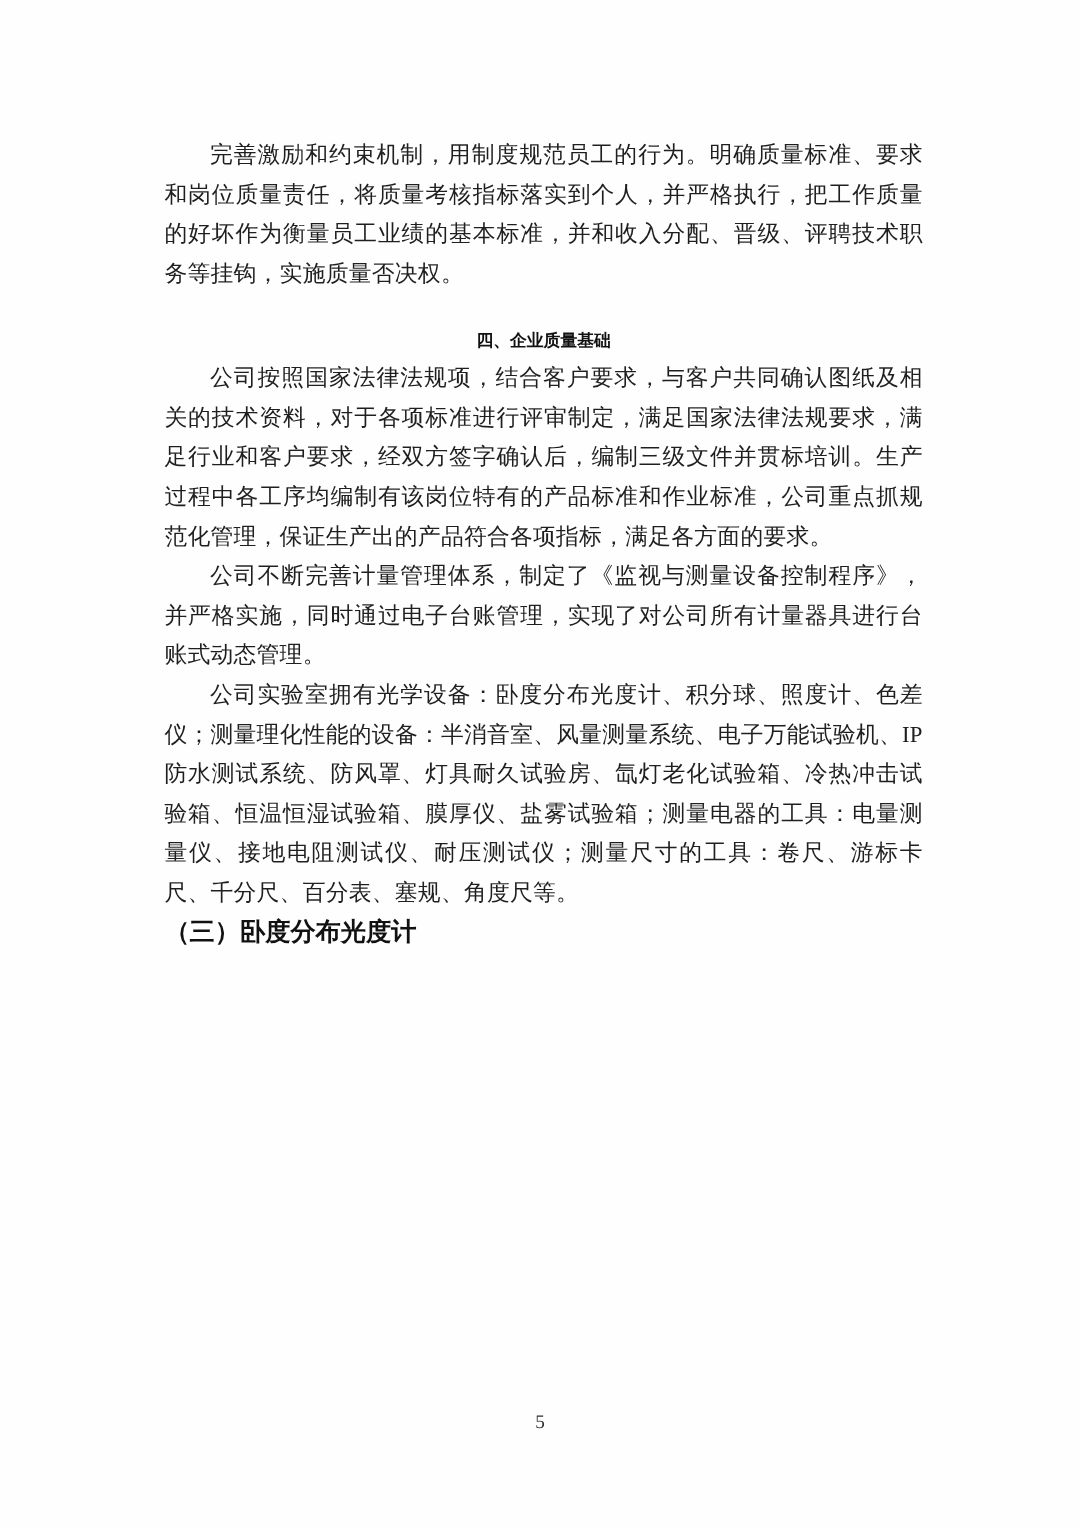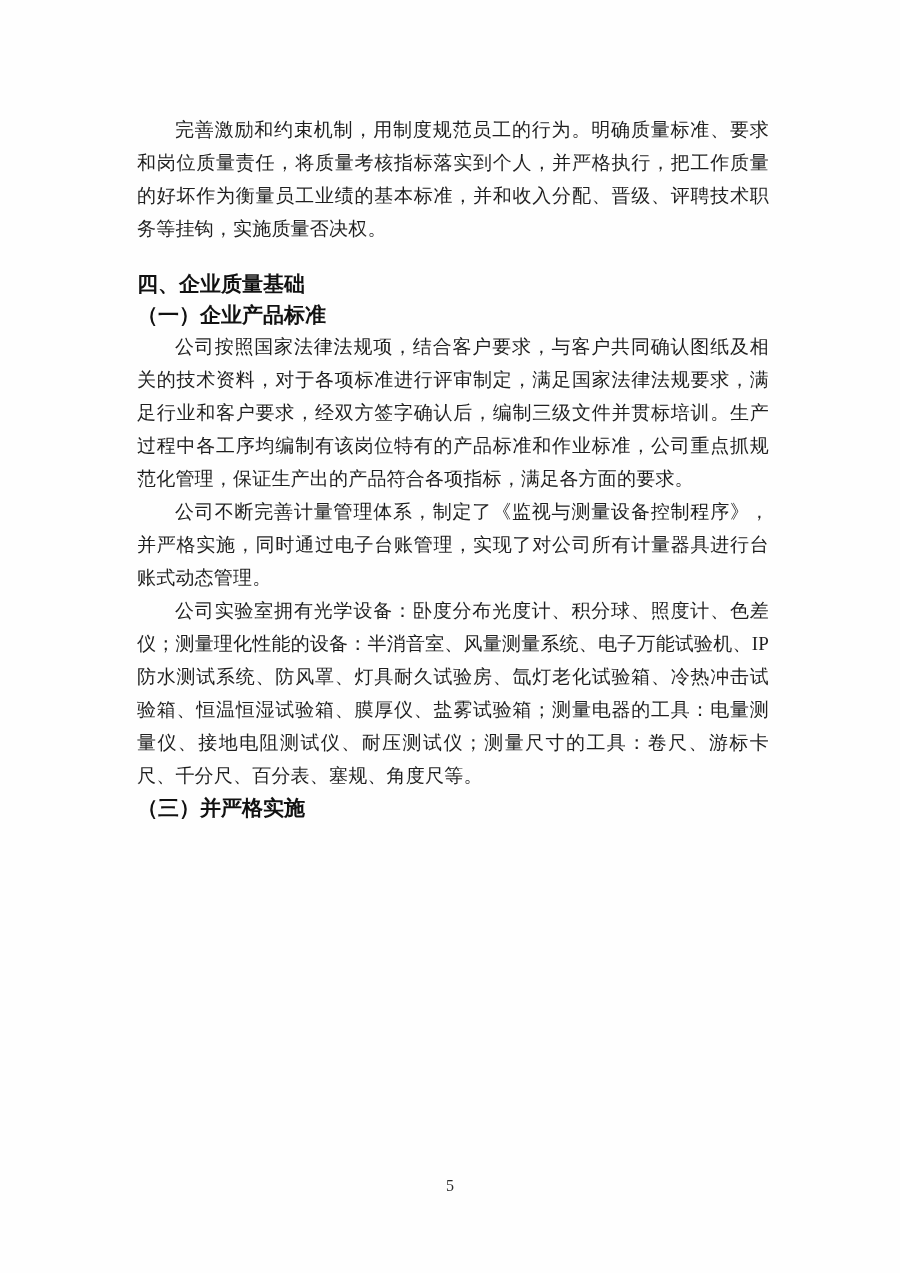--- a/index.html
+++ b/index.html
@@ -32,24 +32,25 @@
     font-size: 19px;
     line-height: 33px;
     text-align: justify;
     text-indent: 2em;
     letter-spacing: 0.2px;
     color: #1f1f1f;
   }
   h1.section-title {
     margin: 23px 0 0 0;
     font-family: "Liberation Sans", sans-serif;
-    font-size: 21px;
+    font-size: 14px;
     line-height: 31px;
     font-weight: 700;
     color: #111111;
+    text-align: center;
   }
   h2.subsection-title {
     margin: 0;
     font-family: "Liberation Sans", sans-serif;
     font-size: 21px;
     line-height: 31px;
     font-weight: 700;
     color: #111111;
   }
   
@@ -75,28 +76,27 @@
 </head>
 <body>
 
 <div class="page">
   <div class="content">
 
     <p class="body-para">完善激励和约束机制，用制度规范员工的行为。明确质量标准、要求和岗位质量责任，将质量考核指标落实到个人，并严格执行，把工作质量的好坏作为衡量员工业绩的基本标准，并和收入分配、晋级、评聘技术职务等挂钩，实施质量否决权。</p>
 
     <h1 class="section-title">四、企业质量基础</h1>
 
-    <h2 class="subsection-title m-sub1">（一）企业产品标准</h2>
 
     <p class="body-para m-para2">公司按照国家法律法规项，结合客户要求，与客户共同确认图纸及相关的技术资料，对于各项标准进行评审制定，满足国家法律法规要求，满足行业和客户要求，经双方签字确认后，编制三级文件并贯标培训。生产过程中各工序均编制有该岗位特有的产品标准和作业标准，公司重点抓规范化管理，保证生产出的产品符合各项指标，满足各方面的要求。</p>
 
 
     <p class="body-para m-para4">公司不断完善计量管理体系，制定了《监视与测量设备控制程序》，并严格实施，同时通过电子台账管理，实现了对公司所有计量器具进行台账式动态管理。</p>
 
     <p class="body-para m-para3">公司实验室拥有光学设备：卧度分布光度计、积分球、照度计、色差仪；测量理化性能的设备：半消音室、风量测量系统、电子万能试验机、IP 防水测试系统、防风罩、灯具耐久试验房、氙灯老化试验箱、冷热冲击试验箱、恒温恒湿试验箱、膜厚仪、盐雾试验箱；测量电器的工具：电量测量仪、接地电阻测试仪、耐压测试仪；测量尺寸的工具：卷尺、游标卡尺、千分尺、百分表、塞规、角度尺等。</p>
 
-    <h2 class="subsection-title m-sub3">（三）并严格实施</h2>
+    <h2 class="subsection-title m-sub3">（三）卧度分布光度计</h2>
 
 
   </div>
 
   <div class="page-footer">5</div>
 </div>
 
 </body></html>

